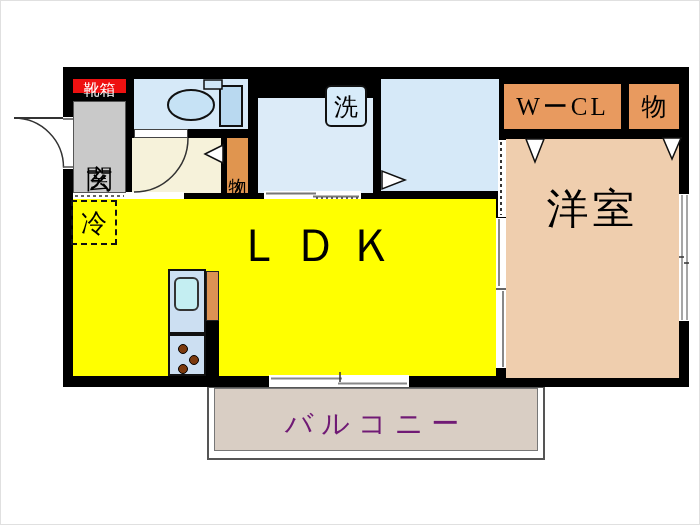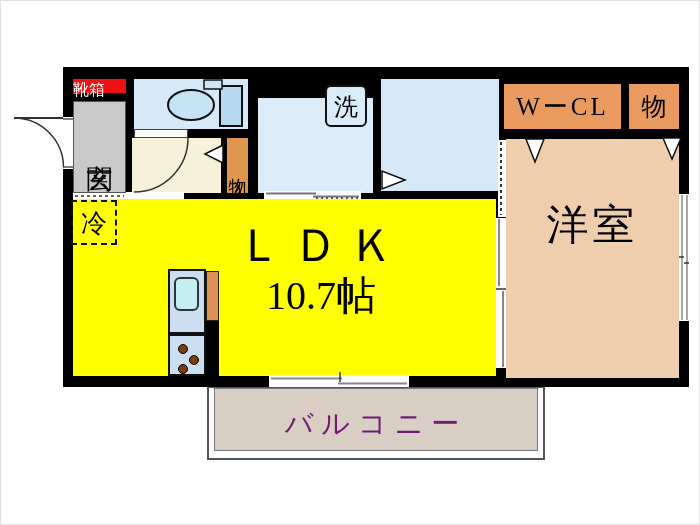--- a/index.html
+++ b/index.html
@@ -7,21 +7,21 @@
   #stage{position:relative;width:700px;height:525px;background:#fff;overflow:hidden;border:1px solid #e0e0e0;box-sizing:border-box;}
   .abs{position:absolute;box-sizing:border-box;}
   
   #balcony-outer{left:206px;top:385px;width:338px;height:74px;background:#fff;border:2px solid #555;z-index:0;}
   #balcony-inner{left:213px;top:387px;width:324px;height:63px;background:var(--balcony-tan);border:1px solid #777;z-index:0;}
   #balcony-label{left:213px;top:404px;width:324px;text-align:center;font-size:28px;letter-spacing:8px;color:#701a75;z-index:6;}
   
   #unit{left:62px;top:66px;width:626px;height:320px;background:var(--wall-black);z-index:1;}
   
   .room{z-index:2;}
-  #shoebox{left:72px;top:78px;width:53px;height:14px;background:var(--shoebox-red);color:#fff;font-size:16px;text-align:left;line-height:22px;}
+  #shoebox{left:72px;top:78px;width:53px;height:14px;background:var(--shoebox-red);color:#fff;font-size:16px;text-align:center;line-height:22px;}
   #genkan{left:72px;top:100px;width:53px;height:92px;background:var(--entrance-gray);border:1px solid #555;}
   #toilet-room{left:133px;top:78px;width:114px;height:50px;background:var(--room-blue);}
   #hall{left:131px;top:137px;width:89px;height:55px;background:var(--hall-cream);}
   #monoire-door{left:220px;top:137px;width:6px;height:55px;background:#fff;border:1px solid #999;}
   #monoire{left:226px;top:137px;width:21px;height:55px;background:var(--storage-orange);}
   #washroom{left:257px;top:97px;width:115px;height:95px;background:var(--washfloor-blue);}
   #sink-counter{left:258px;top:98px;width:60px;height:34px;background:var(--fixture-blue);border:2px solid #111;}
   #sink-bowl{left:264px;top:104px;width:38px;height:22px;background:#e2f1fb;border:2px solid #111;border-radius:50%;}
   #washer-box{left:318px;top:78px;width:54px;height:54px;background:var(--fixture-blue);border:2px solid #111;}
   #washer-inner{left:324px;top:84px;width:42px;height:42px;background:#d8ecfa;border:2px solid #111;border-radius:6px;font-size:24px;text-align:center;line-height:40px;}
@@ -55,21 +55,21 @@
   .burner{width:10px;height:10px;border-radius:50%;background:var(--burner-brown);border:1px solid #000;z-index:4;}
   #burner1{left:177px;top:343px;} #burner2{left:188px;top:354px;} #burner3{left:177px;top:363px;}
   
   .label{z-index:6;color:#000;}
   .vtext{display:flex;align-items:center;justify-content:center;writing-mode:vertical-rl;height:100%;width:100%;letter-spacing:4px;}
   #genkan-label{font-size:26px;}
   #monoire-label{font-size:18px;letter-spacing:2px;}
   #ldk-label{left:195px;top:220px;width:250px;text-align:center;}
   #ldk-label .l1{font-size:46px;letter-spacing:10px;line-height:1.1;}
   #ldk-label .l2{font-size:40px;line-height:1.2;}
-  #you-label{left:505px;top:200px;width:173px;text-align:center;}
+  #you-label{left:505px;top:184px;width:173px;text-align:center;}
   #you-label .l1{font-size:42px;letter-spacing:4px;line-height:1.15;}
   #you-label .l2{font-size:40px;line-height:1.25;}
   #fridge{left:70px;top:199px;width:46px;height:45px;border:2px dashed #111;font-size:26px;text-align:center;line-height:43px;z-index:5;}
   
   #overlay{position:absolute;left:0;top:0;width:700px;height:525px;z-index:5;pointer-events:none;}
 </style>
 </head>
 <body>
 
 <div id="stage">
@@ -158,21 +158,20 @@
 
     <line x1="498" y1="218" x2="498" y2="285" stroke="#888" stroke-width="2"></line>
     <line x1="502" y1="290" x2="502" y2="366" stroke="#888" stroke-width="2"></line>
     <line x1="495" y1="288" x2="505" y2="288" stroke="#333" stroke-width="1.5"></line>
 
     <line x1="500" y1="141" x2="500" y2="214" stroke="#333" stroke-width="2" stroke-dasharray="3 3"></line>
   </svg>
 
   <div class="abs label" id="ldk-label">
     <div class="l1">ＬＤＫ</div>
-    <div class="l2">10.7帖</div>
   </div>
   <div class="abs label" id="you-label">
     <div class="l1">洋室</div>
   </div>
   <div class="abs label" id="fridge">冷</div>
   <div class="abs label" id="balcony-label">バルコニー</div>
 
 </div>
 
 </body></html>

